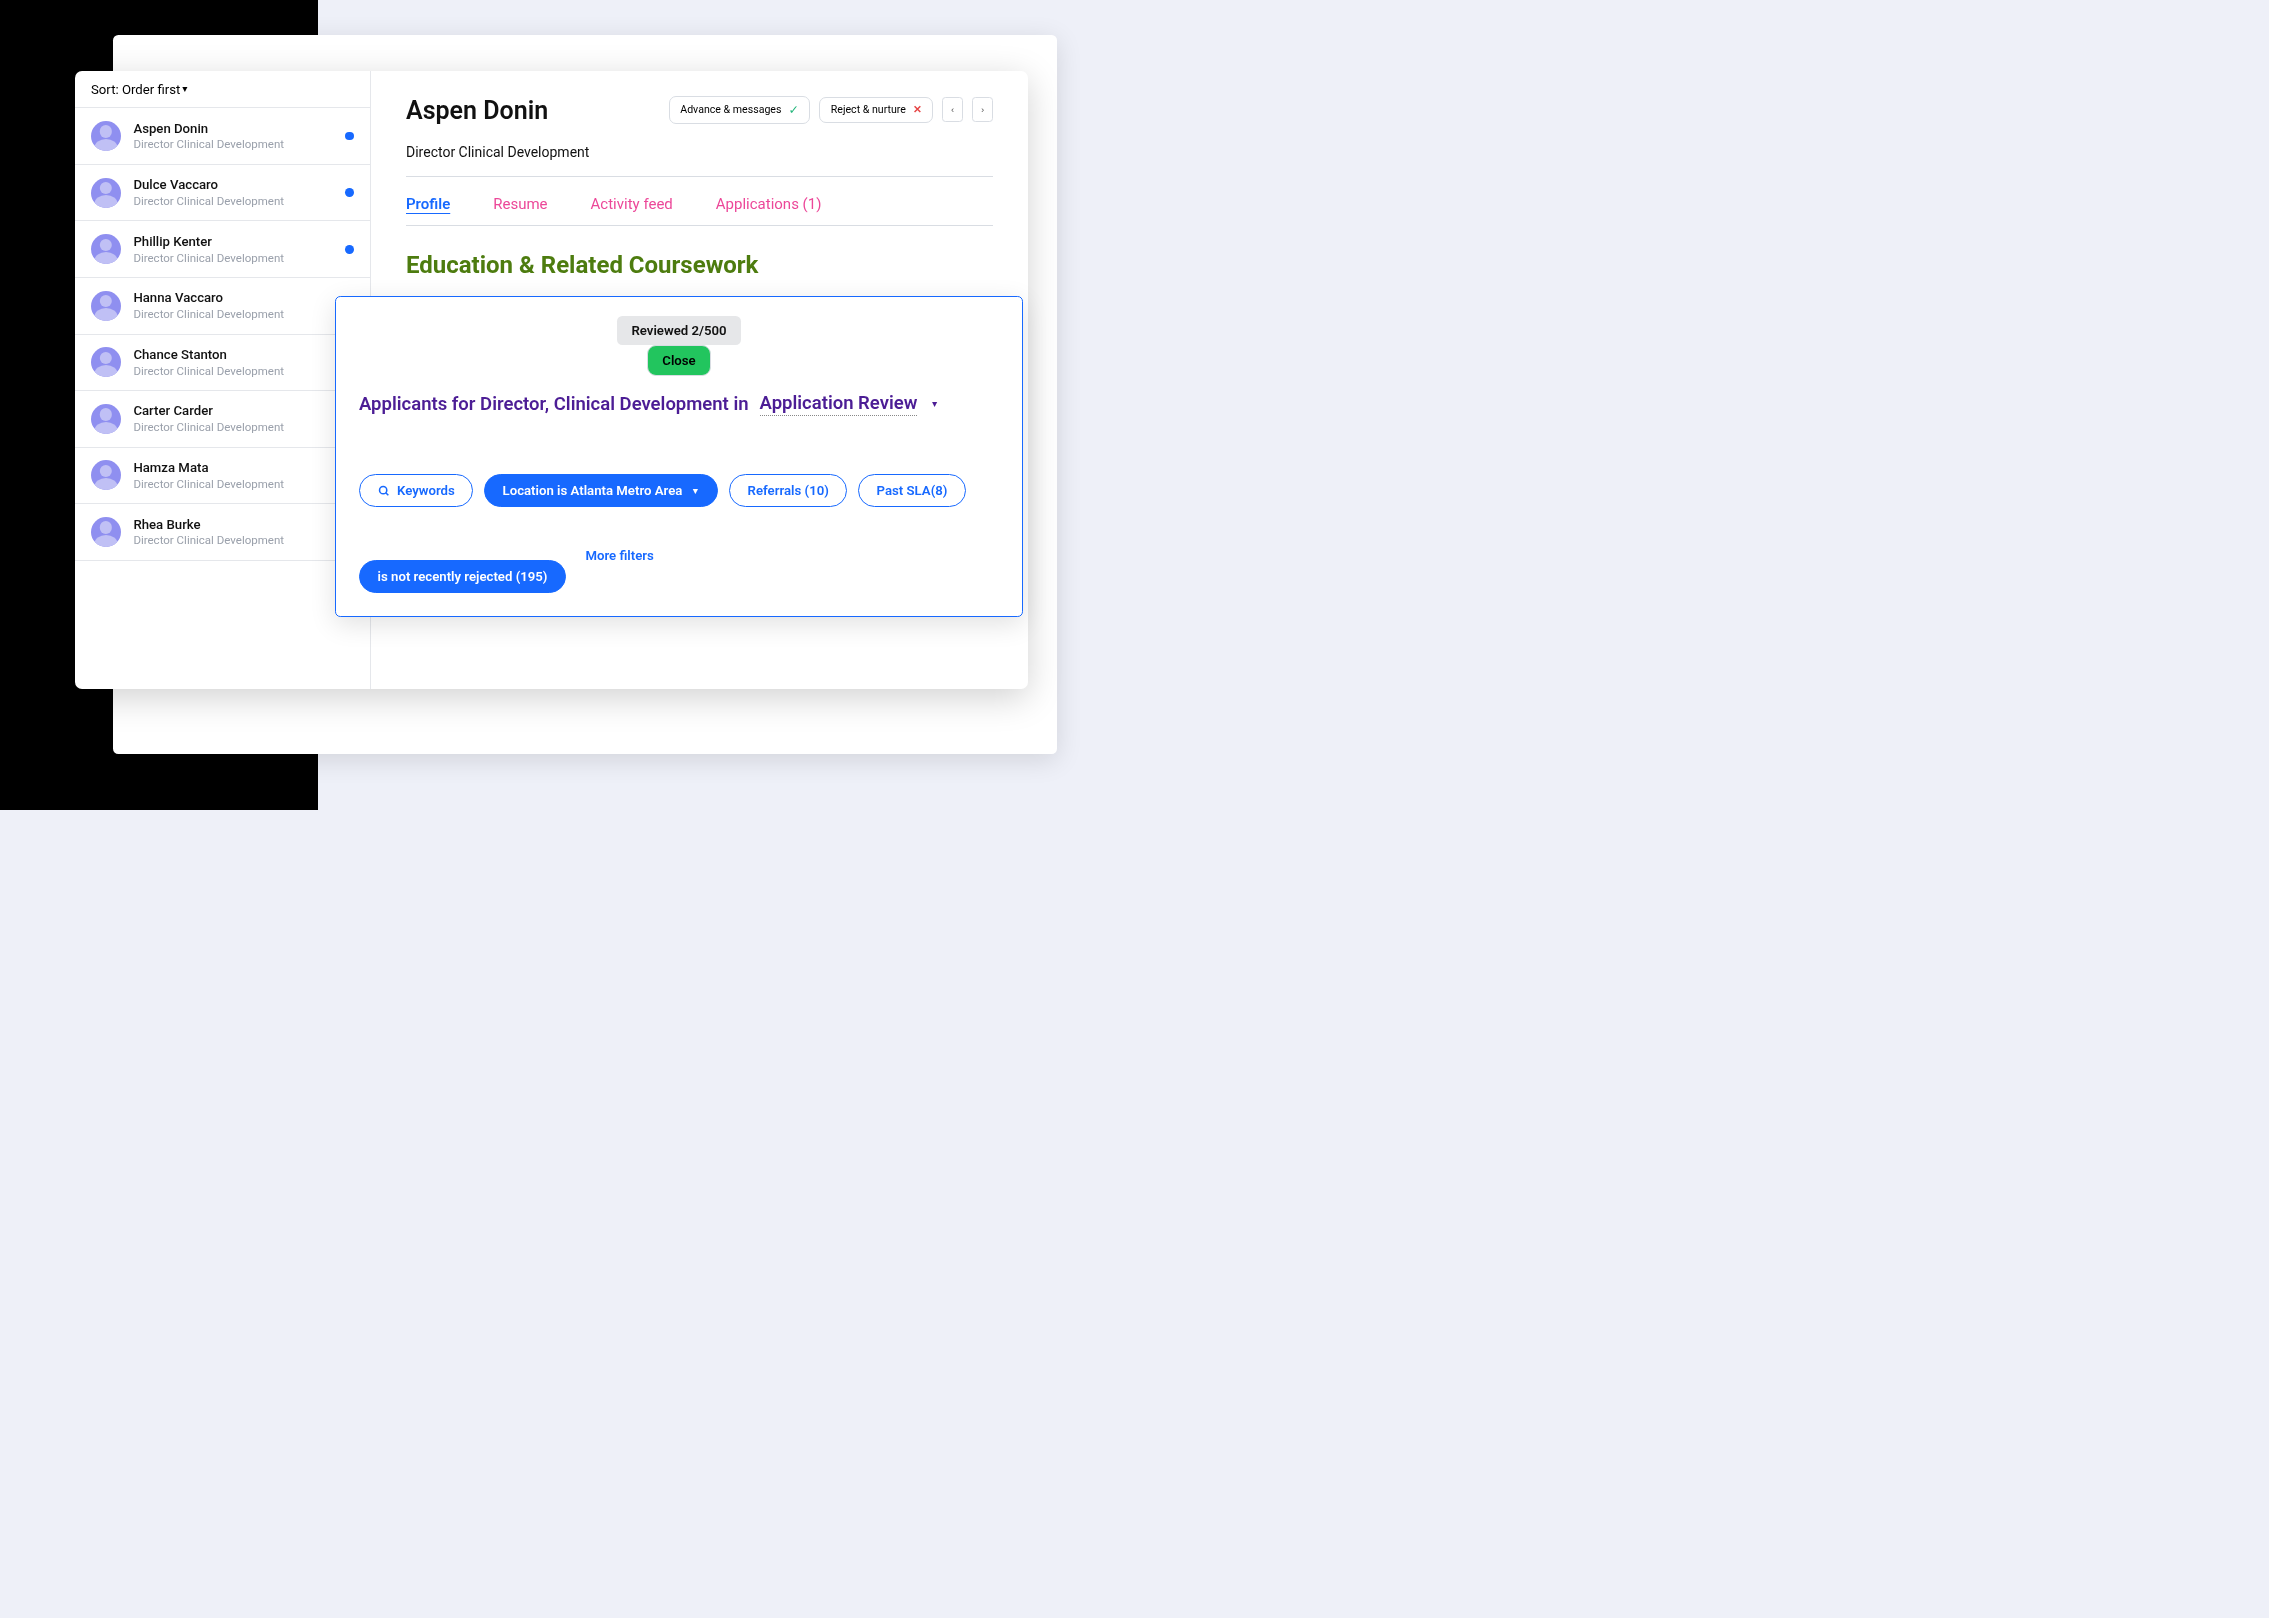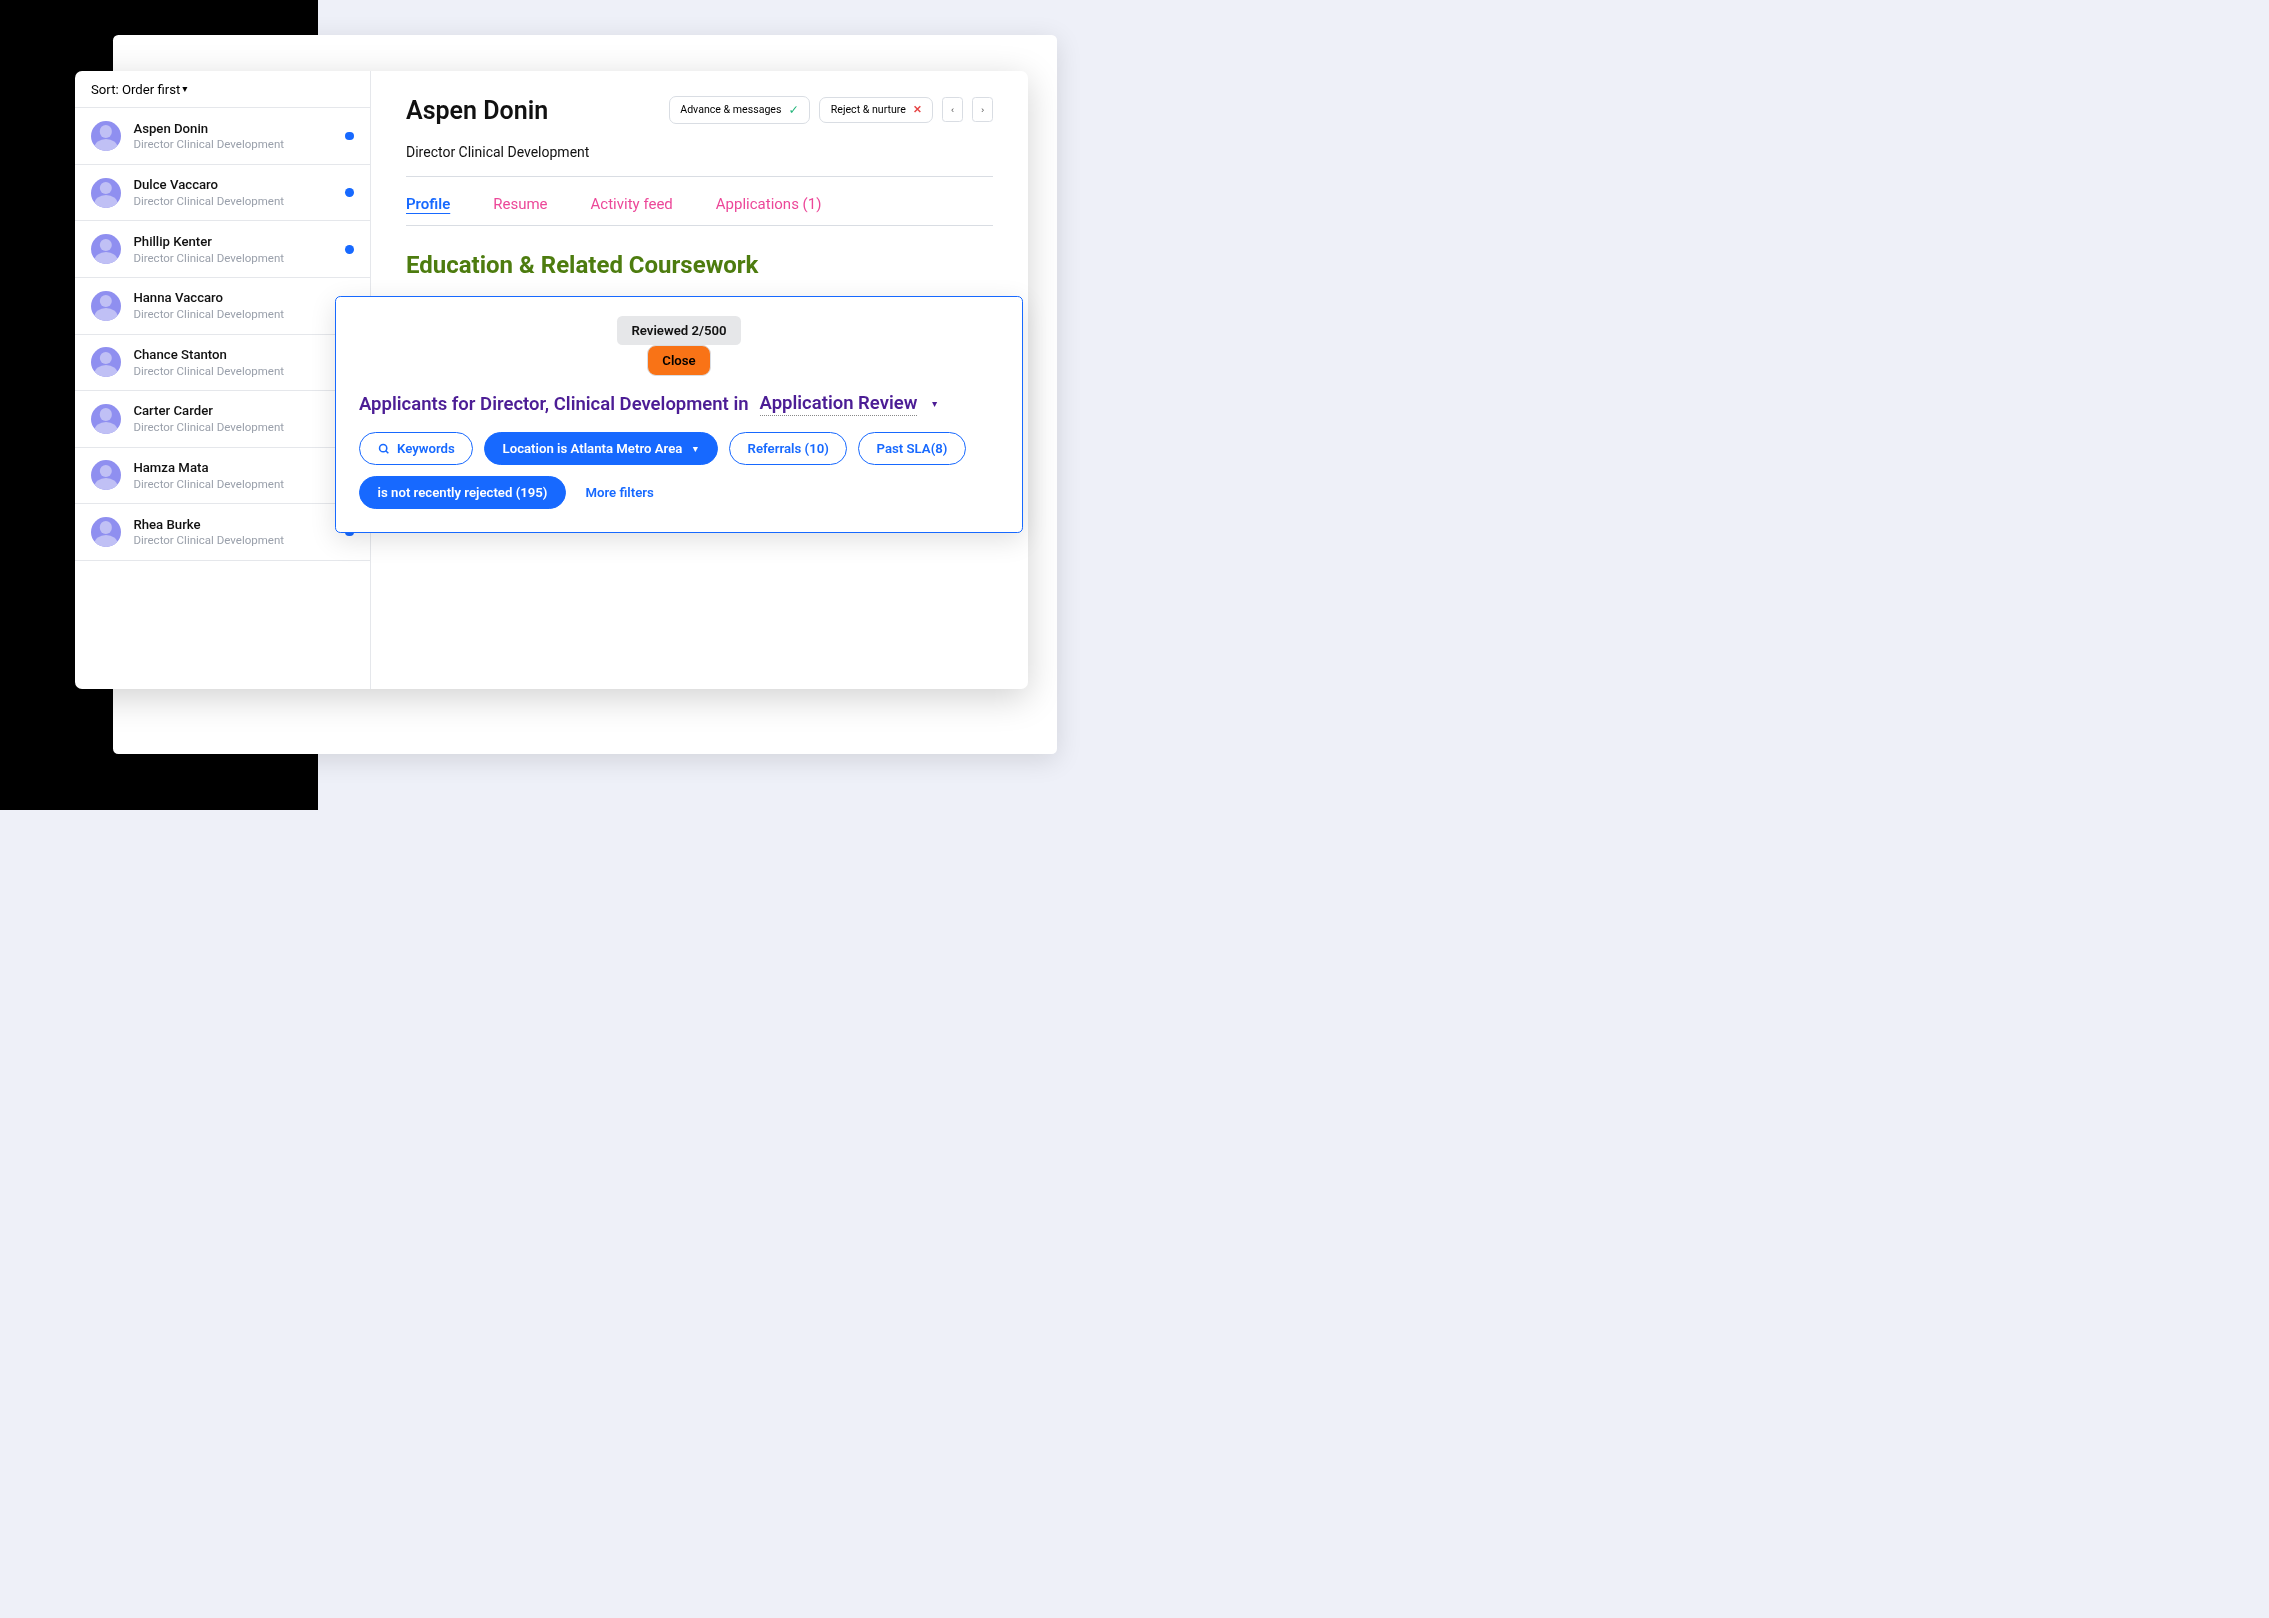--- a/index.html
+++ b/index.html
@@ -146,36 +146,37 @@
     border-radius: 5.3px;
     padding: 19.4px 23px 23px 23px;
     box-shadow: 0 7px 26.5px rgba(0,0,0,0.12);
   }
   .panel-top { display: flex; justify-content: space-between; align-items: center; flex-direction: column; }
   .pill-grey {
     background: #e6e7e9; border-radius: 5.3px; padding: 7px 14px;
     font-size: 13.2px; font-weight: 600; color:#111;
   }
   .btn-close {
-    border: 0.9px solid #d9dde3; background:#f97316; border-radius: 9px;
+    border: 0.9px solid #d9dde3; background:#22c55e; border-radius: 9px;
     padding: 7px 14px; font-size: 13.2px; font-weight: 600; cursor: pointer;
     font-family: inherit;
   }
   .panel-title {
     font-size: 18.5px; font-weight: 600; margin-top: 16px; color:#4c1d95;
     display:flex; align-items:center; gap:11px; flex-wrap: wrap;
   }
   .stage-dd { border-bottom: 1.8px dotted #888; padding-bottom:0.9px; }
   .tri-s { font-size: 8.8px; margin-left: 1.8px; }
 
   .chips { display: flex; flex-wrap: wrap; gap: 10.6px; margin-top: 16px; align-items: center; }
   .chip {
     border-radius: 881px; padding: 8px 17.6px; font-size: 13.2px; font-weight: 600;
     cursor: pointer; display:inline-flex; align-items:center; gap:7px;
     font-family: inherit;
+    margin-top: 42px;
   }
   .chip.outline { border: 1.3px solid #1769ff; color: #1769ff; background: #fff; }
   .chip.solid { background: #1769ff; color: #fff; border:1.3px solid #1769ff; }
   .chip .tri-s { color: inherit; }
   .more-link { color: #1769ff; font-weight: 600; font-size: 13.2px; cursor:pointer; margin-left: 8.8px; }
   .search-ic { width:12.4px;height:12.4px; }
 </style>
 </head>
 <body>
 

